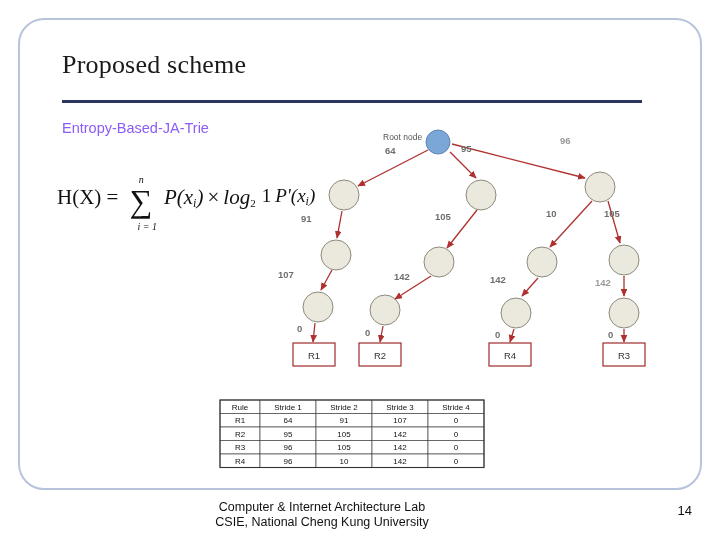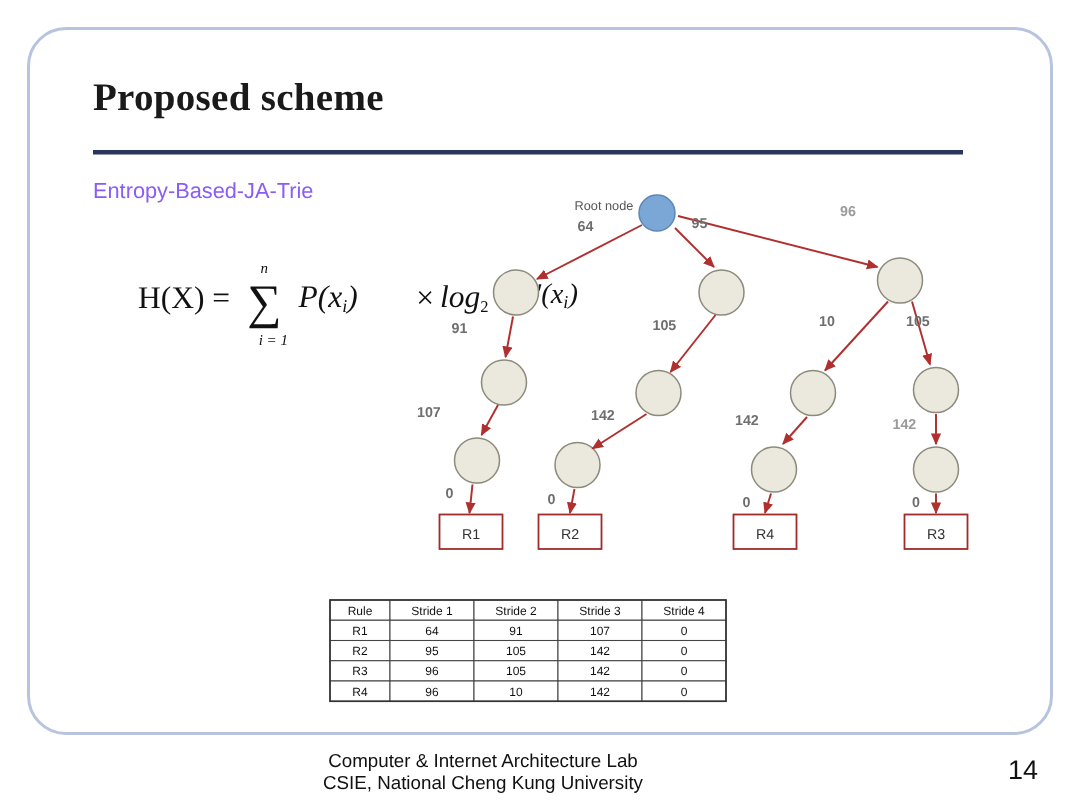--- a/index.html
+++ b/index.html
@@ -27,21 +27,21 @@
     box-sizing: border-box;
     background: #ffffff;
   }
 
   .title {
     position: absolute;
     left: 62px;
     top: 50px;
     font-family: "Liberation Serif", serif;
     font-size: 26px;
-    font-weight: bold;
+    font-weight: normal;
     color: #1a1a1a;
     letter-spacing: 0.2px;
   }
 
   .title-rule {
     position: absolute;
     left: 62px;
     top: 100px;
     width: 580px;
     height: 3px;
@@ -60,21 +60,21 @@
   
   .formula {
     position: absolute;
     left: 57px;
     top: 168px;
     font-family: "Liberation Serif", serif;
     color: #111;
     white-space: nowrap;
   }
   .formula .big { font-size: 21px; font-style: italic; }
-  .formula .rom { font-style: normal; margin-left: 35px; }
+  .formula .rom { font-style: normal; }
   .sum-wrap {
     display: inline-block;
     vertical-align: middle;
     text-align: center;
     margin: 0 3px;
     position: relative;
     top: 1px;
   }
   .sum-top { font-size: 10px; font-style: italic; line-height: 9px; }
   .sum-sym { font-size: 32px; line-height: 28px; font-style: normal; }
@@ -111,21 +111,21 @@
     width: 644px;
     text-align: center;
     font-size: 12.5px;
     color: #111;
     line-height: 15px;
   }
   .page-num {
     position: absolute;
     right: 28px;
     top: 503px;
-    font-size: 18px;
+    font-size: 13px;
     color: #111;
   }
 </style>
 </head>
 <body>
 
 <div class="slide-frame"></div>
 
 <div class="title">Proposed scheme</div>
 <div class="title-rule"></div>

